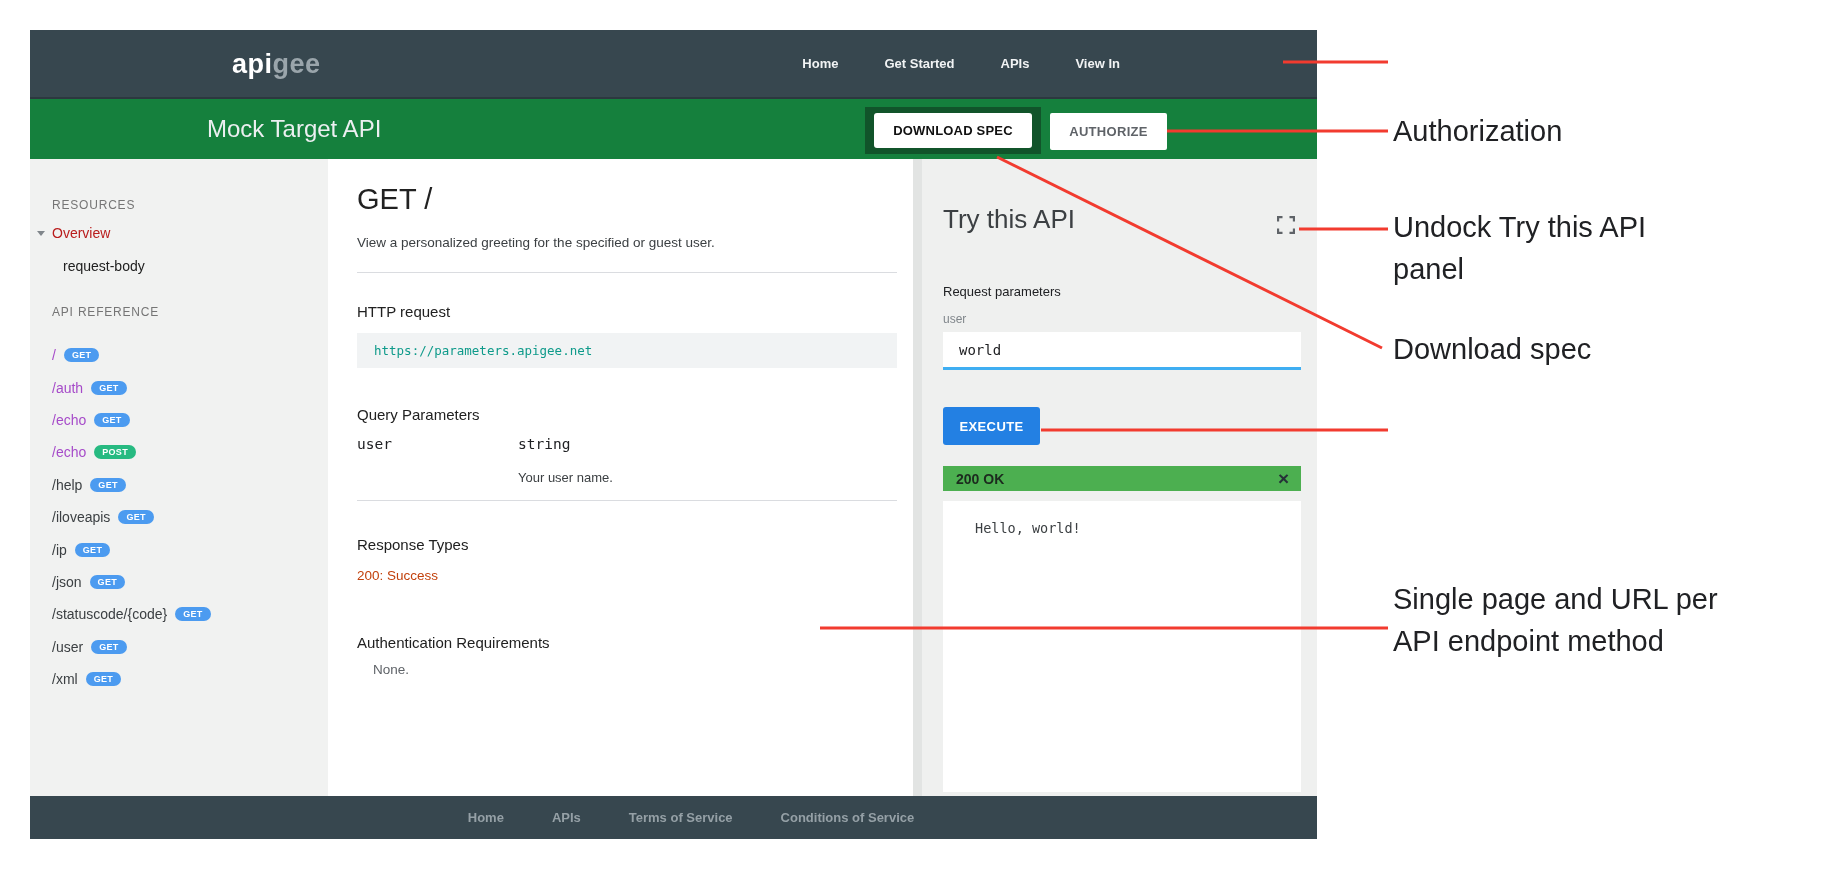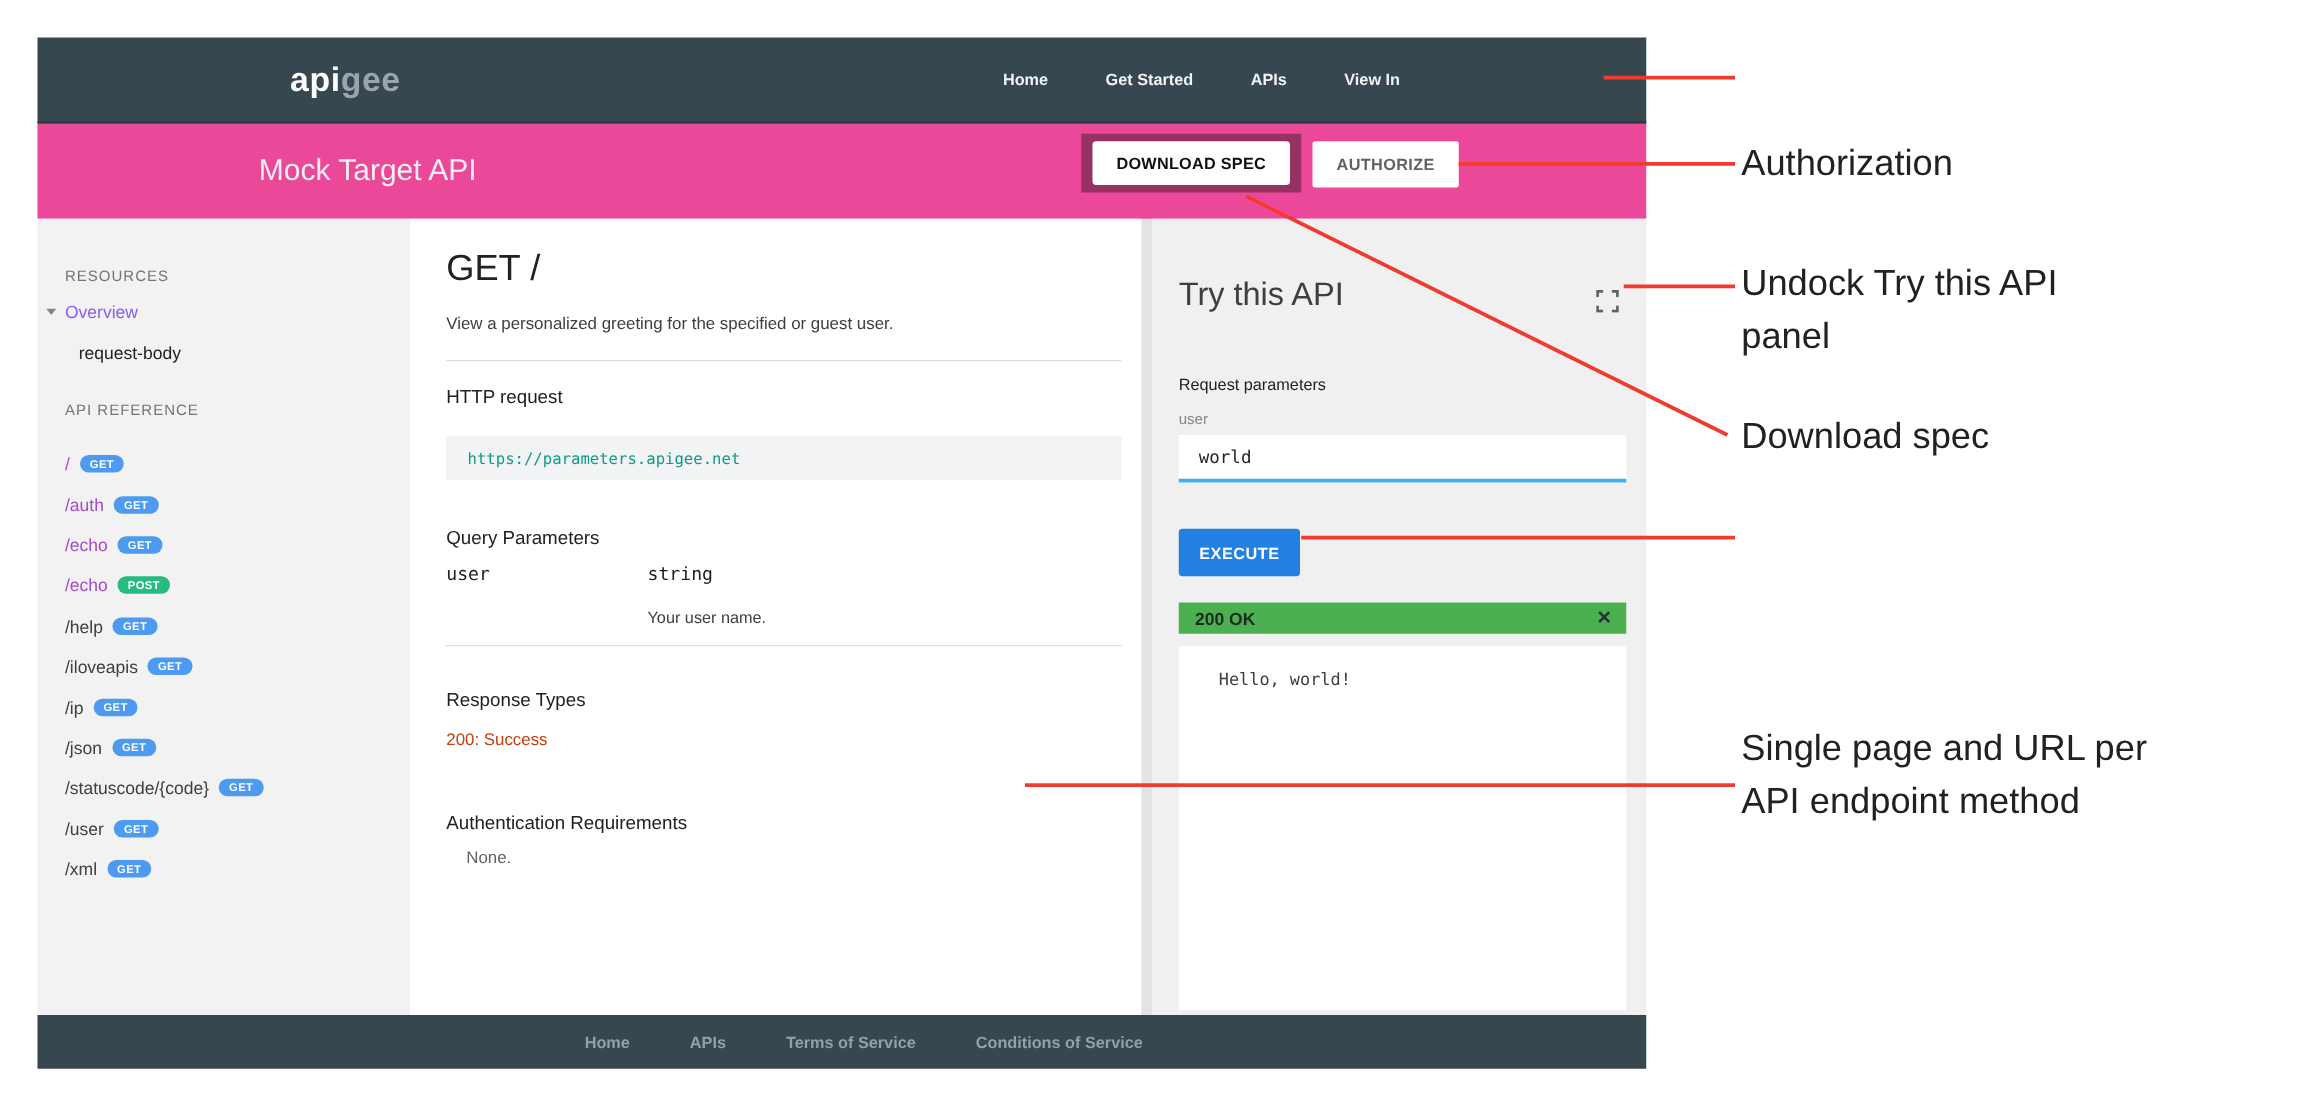--- a/index.html
+++ b/index.html
@@ -14,21 +14,21 @@
   .navbar { position:relative; height:69px; background:#37474F; border-bottom:2px solid #2C383F; }
   .logo { position:absolute; left:202px; top:50%; transform:translateY(-50%);
           font-size:27px; font-weight:bold; letter-spacing:.5px; }
   .logo .l1 { color:#FFFFFF; }
   .logo .l2 { color:#9AA5AB; }
   .nav-links { position:absolute; right:197px; top:0; height:100%; display:flex;
                align-items:center; gap:46px; }
   .nav-links span { color:#F1F3F4; font-size:13px; font-weight:bold; cursor:pointer; }
 
   
-  .titlebar { position:relative; height:76px; background:#ec4899; }
+  .titlebar { position:relative; height:60px; background:#15803d; }
   .page-title { position:absolute; left:177px; top:50%; transform:translateY(-50%);
                 color:#ECEFF1; font-size:24px; }
   .spec-halo { position:absolute; left:835px; top:8px; width:176px; height:47px;
                background:rgba(10,12,14,.38); }
   .btn-download { position:absolute; left:9px; top:6px; width:158px; height:35px;
                   background:#fff; border:none; border-radius:3px; font-family:inherit;
                   font-size:13px; font-weight:bold; color:#111; letter-spacing:.2px; cursor:pointer; }
   .btn-authorize { position:absolute; left:1020px; top:14px; width:117px; height:37px;
                    background:#fff; border:none; border-radius:2px; font-family:inherit;
                    font-size:13px; font-weight:bold; color:#5F6368; letter-spacing:.3px; cursor:pointer; }
@@ -40,38 +40,38 @@
   .strip   { width:9px; background:#E2E4E3; }
   .try     { position:relative; flex:1; background:#EFF0EF; }
 
   
   .side-head { position:absolute; left:22px; color:#757575; font-size:12px; letter-spacing:.8px; }
   .sb-resources { top:39px; }
   .sb-apiref { top:146px; }
   .overview-row { position:absolute; left:7px; top:66px; display:flex; align-items:center; cursor:pointer; }
   .caret { width:0; height:0; border-left:4px solid transparent; border-right:4px solid transparent;
            border-top:5px solid #80868B; margin-right:7px; }
-  .overview-row span { color:#8b5cf6; font-size:14px; }
+  .overview-row span { color:#b91c1c; font-size:14px; }
   .request-body { position:absolute; left:33px; top:99px; color:#212121; font-size:14px; cursor:pointer; }
   .endpoints { position:absolute; left:22px; top:180px; list-style:none; }
   .endpoints li { height:32.4px; display:flex; align-items:center; cursor:pointer; }
   .ep-path { font-size:14px; color:#3C4043; }
   .ep-path.purple { color:#A64BC9; }
   .badge { margin-left:8px; font-size:9px; font-weight:bold; color:#fff;
            padding:2px 8px; border-radius:9px; letter-spacing:.3px; }
   .badge.get { background:#4C9BF0; }
   .badge.post { background:#27BA81; }
 
   
   .m-title { position:absolute; left:29px; top:24px; font-size:29px; color:#212121; }
   .m-desc  { position:absolute; left:29px; top:76px; font-size:13.5px; color:#3C4043; }
   .divider { position:absolute; left:29px; width:540px; height:1px; background:#DADCE0; }
   .d1 { top:113px; } .d2 { top:341px; }
   .sec-head { position:absolute; left:29px; font-size:15px; color:#212121; }
-  .h-http { top:134px; } .h-query { top:247px; } .h-resp { top:377px; } .h-auth { top:475px; }
+  .h-http { top:144px; } .h-query { top:247px; } .h-resp { top:377px; } .h-auth { top:475px; }
   .code-block { position:absolute; left:29px; top:174px; width:540px; height:35px;
                 background:#F1F3F4; line-height:35px; padding-left:17px;
                 font-family:"DejaVu Sans Mono", monospace; font-size:12.5px; color:#0E9A8A; }
   .param-name { position:absolute; left:29px; top:277px; font-family:"DejaVu Sans Mono", monospace;
                 font-size:14.5px; color:#202124; }
   .param-type { position:absolute; left:190px; top:277px; font-family:"DejaVu Sans Mono", monospace;
                 font-size:14.5px; color:#202124; }
   .param-desc { position:absolute; left:190px; top:311px; font-size:13px; color:#3C4043; }
   .rt-value  { position:absolute; left:29px; top:409px; font-size:13.5px; color:#c2410c; }
   .auth-value{ position:absolute; left:45px; top:503px; font-size:13.5px; color:#5F6368; }

